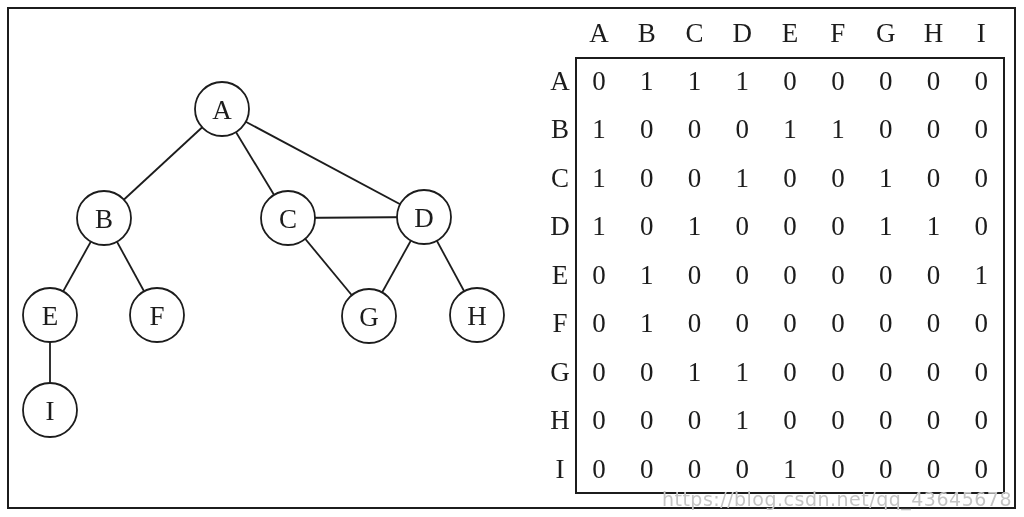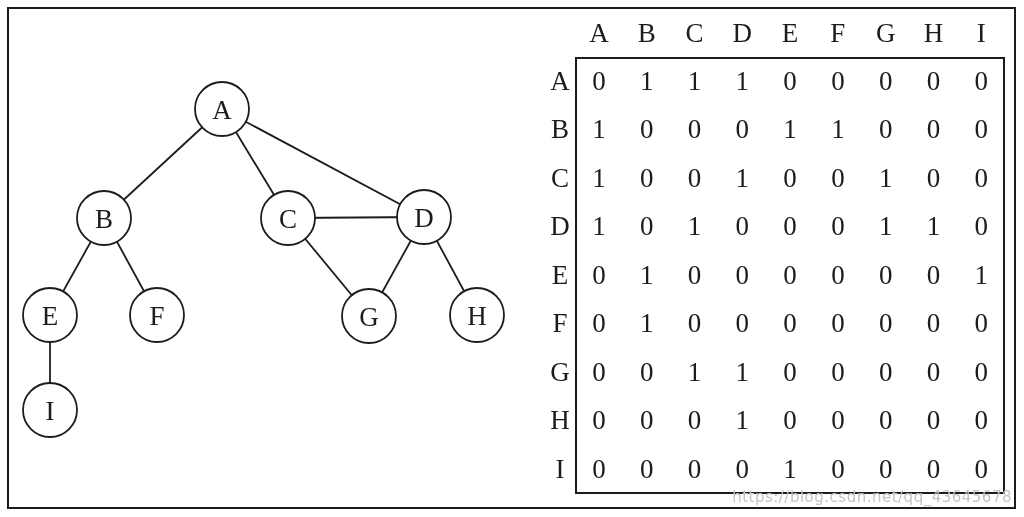--- a/index.html
+++ b/index.html
@@ -55,21 +55,21 @@
     position: absolute;
     left: 575px; top: 57px;
     width: 430px; height: 437px;
     border: 2px solid #1c1c1c;
     pointer-events: none;
   }
   .watermark {
     position: absolute;
     top: 488px; right: 12px;
     font-family: "DejaVu Sans", "Liberation Sans", sans-serif;
-    font-size: 15px;
+    font-size: 19px;
     letter-spacing: 0.5px;
     color: #c4c4c4;
   }
 </style>
 </head>
 <body>
 
 <div class="frame"></div>
 
 <svg class="graph" id="graph-svg" viewBox="0 0 1024 517">

